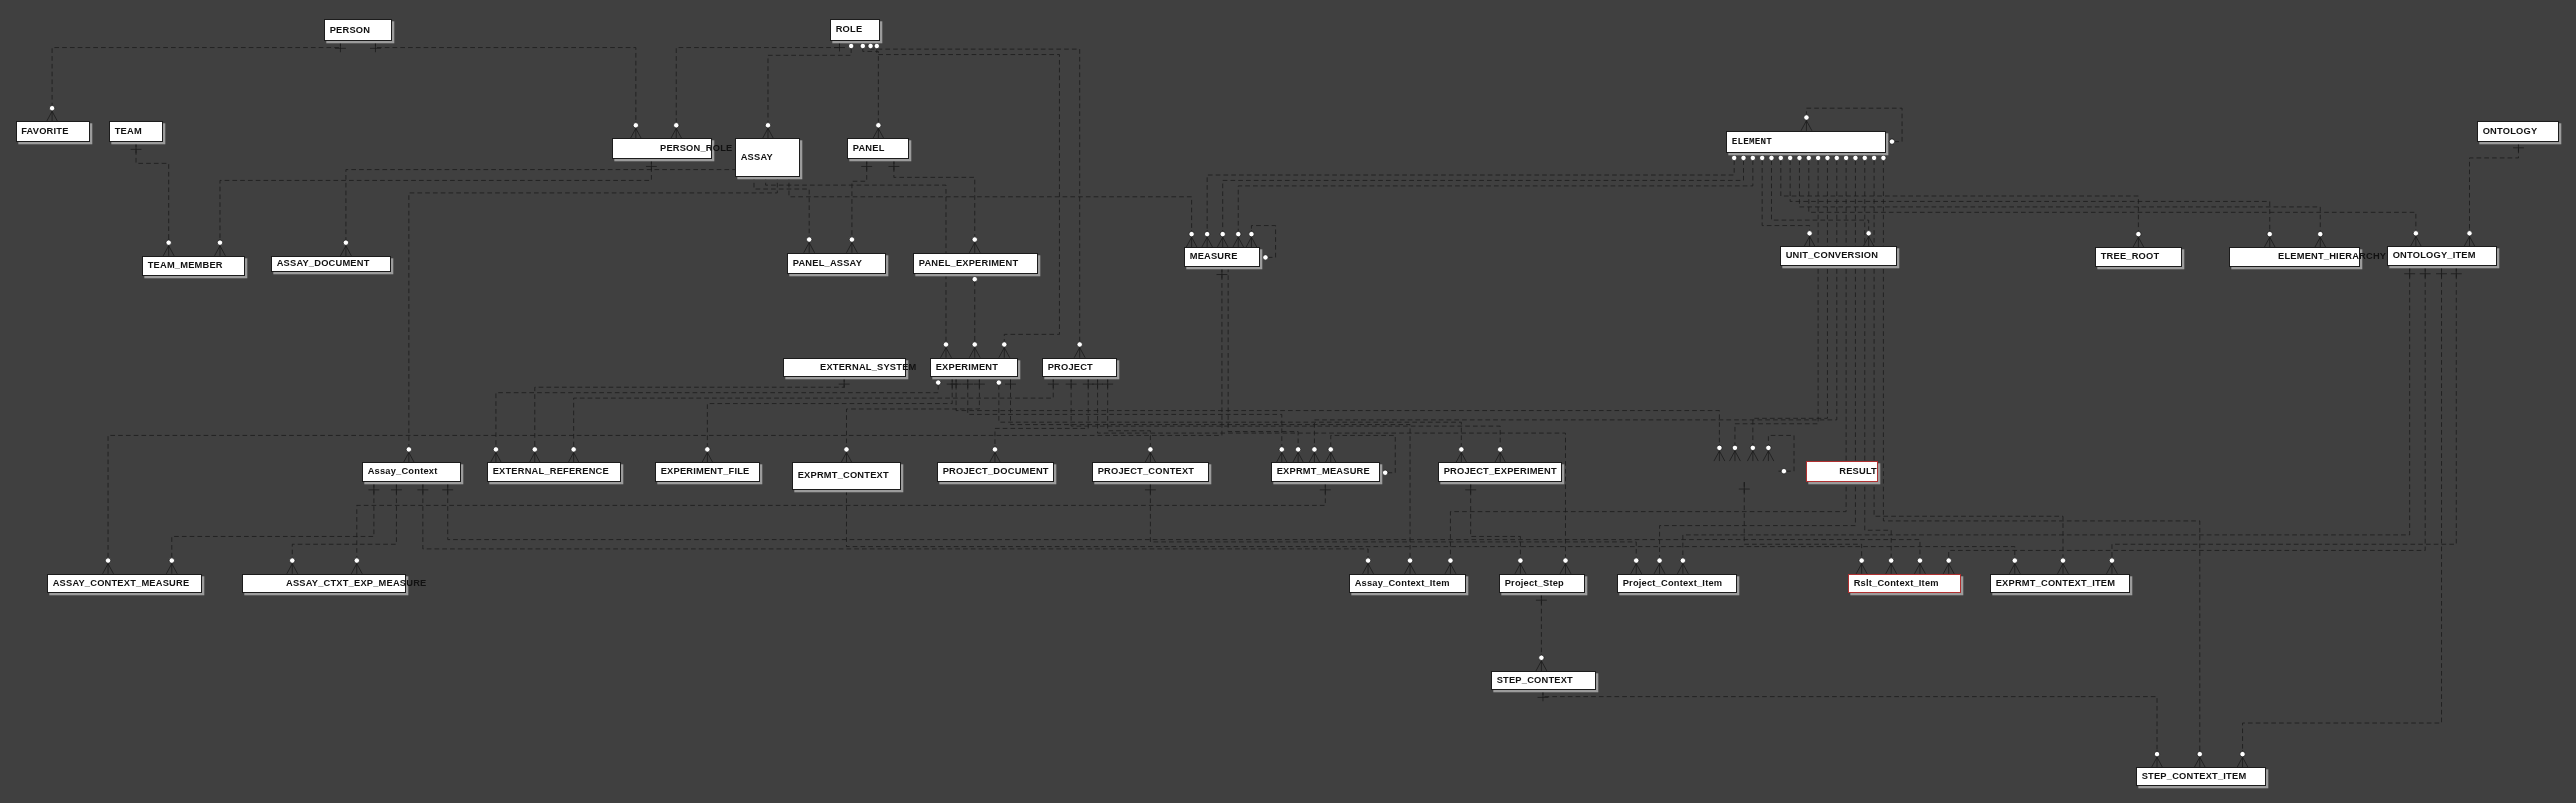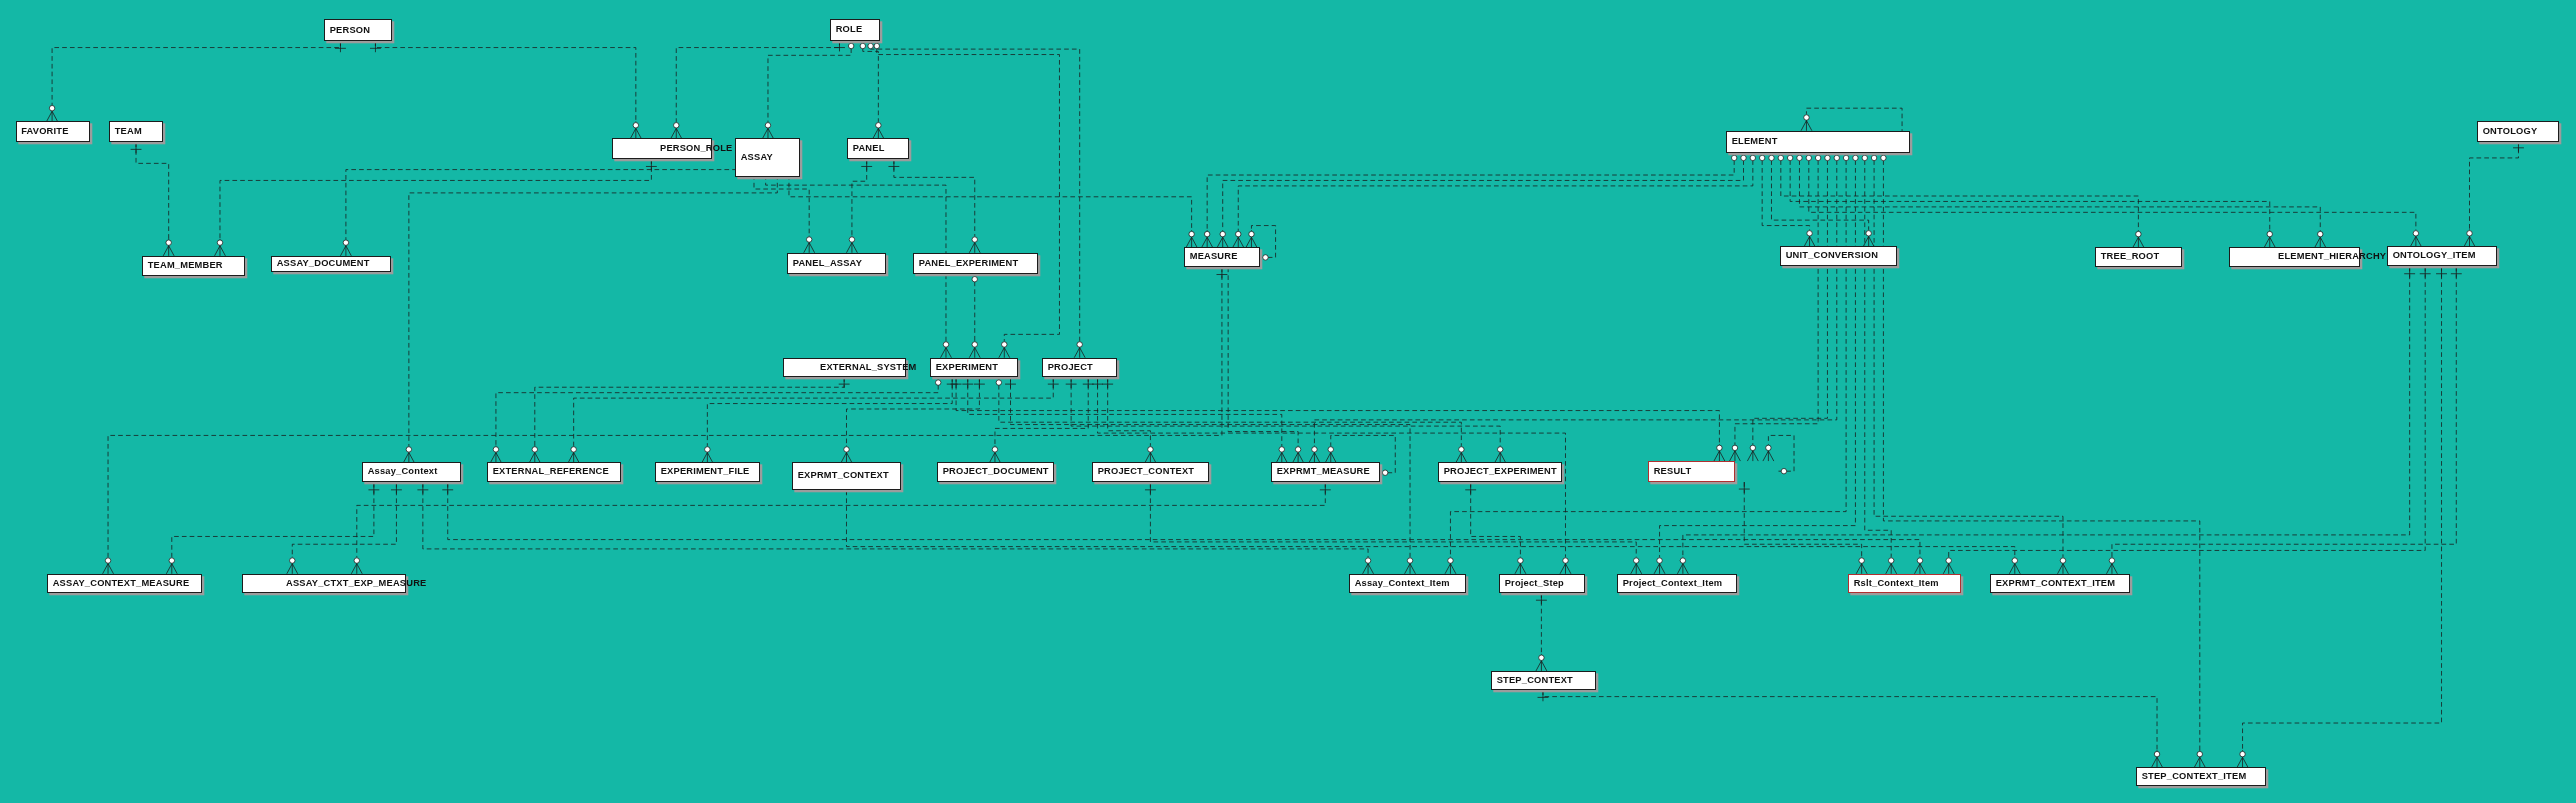--- a/index.html
+++ b/index.html
@@ -1,16 +1,16 @@
 <!DOCTYPE html>
 <html style="font-size:12.4px"><head>
 <meta charset="utf-8">
 <style>
   html,body{margin:0;padding:0;background:#ffffff;}
-  #diagram{position:relative;width:2576px;height:804px;background:#14b8a6;overflow:hidden;}
+  #diagram{position:relative;width:2576px;height:804px;background:#404040;overflow:hidden;}
   #wires{position:absolute;left:0;top:0;width:2576px;height:804px;}
   .entity{
     position:absolute;
     background:#ffffff;
     border:0.8px solid #1c1c1c;
     box-shadow:2.3px 2.3px 0 #9c9c9c;
     font:bold 9.3px/1 "Liberation Sans", sans-serif;
     color:#111;
     display:flex;align-items:center;
     padding-left:4.7px;
@@ -701,21 +701,21 @@
     </div>
     <div class="entity" style="left: 612px; top: 138px; width: 100px; height: 21px; padding-left: 47px;">
       <span>PERSON_ROLE</span>
     </div>
     <div class="entity" style="left: 735px; top: 138px; width: 65px; height: 39px;">
       <span>ASSAY</span>
     </div>
     <div class="entity" style="left: 847px; top: 138px; width: 62px; height: 21px;">
       <span>PANEL</span>
     </div>
-    <div class="entity" style="left: 1726px; top: 131px; width: 184px; height: 22px;">
+    <div class="entity" style="left: 1726px; top: 131px; width: 160px; height: 22px; font-family: Liberation Mono, monospace;">
       <span>ELEMENT</span>
     </div>
     <div class="entity" style="left: 2477px; top: 121px; width: 82px; height: 21px;">
       <span>ONTOLOGY</span>
     </div>
     <div class="entity" style="left: 142px; top: 256px; width: 103px; height: 20px; text-align: right;">
       <span>TEAM_MEMBER</span>
     </div>
     <div class="entity" style="left: 271px; top: 256px; width: 120px; height: 16px;">
       <span>ASSAY_DOCUMENT</span>
@@ -767,21 +767,21 @@
     </div>
     <div class="entity" style="left: 1092px; top: 462px; width: 117px; height: 20px;">
       <span>PROJECT_CONTEXT</span>
     </div>
     <div class="entity" style="left: 1271px; top: 462px; width: 109px; height: 20px;">
       <span>EXPRMT_MEASURE</span>
     </div>
     <div class="entity" style="left: 1438px; top: 462px; width: 124px; height: 20px;">
       <span>PROJECT_EXPERIMENT</span>
     </div>
-    <div class="entity hl" style="left: 1648px; top: 461px; width: 87px; height: 21px;">
+    <div class="entity hl" style="left: 1806px; top: 461px; width: 72px; height: 21px; justify-content: flex-end;">
       <span>RESULT</span>
     </div>
     <div class="entity" style="left: 47px; top: 574px; width: 155px; height: 19.4px;">
       <span>ASSAY_CONTEXT_MEASURE</span>
     </div>
     <div class="entity" style="left: 242px; top: 574px; width: 164px; height: 19.4px; padding-left: 43px;">
       <span>ASSAY_CTXT_EXP_MEASURE</span>
     </div>
     <div class="entity" style="left: 1349px; top: 574px; width: 117px; height: 19.4px;">
       <span>Assay_Context_Item</span>

